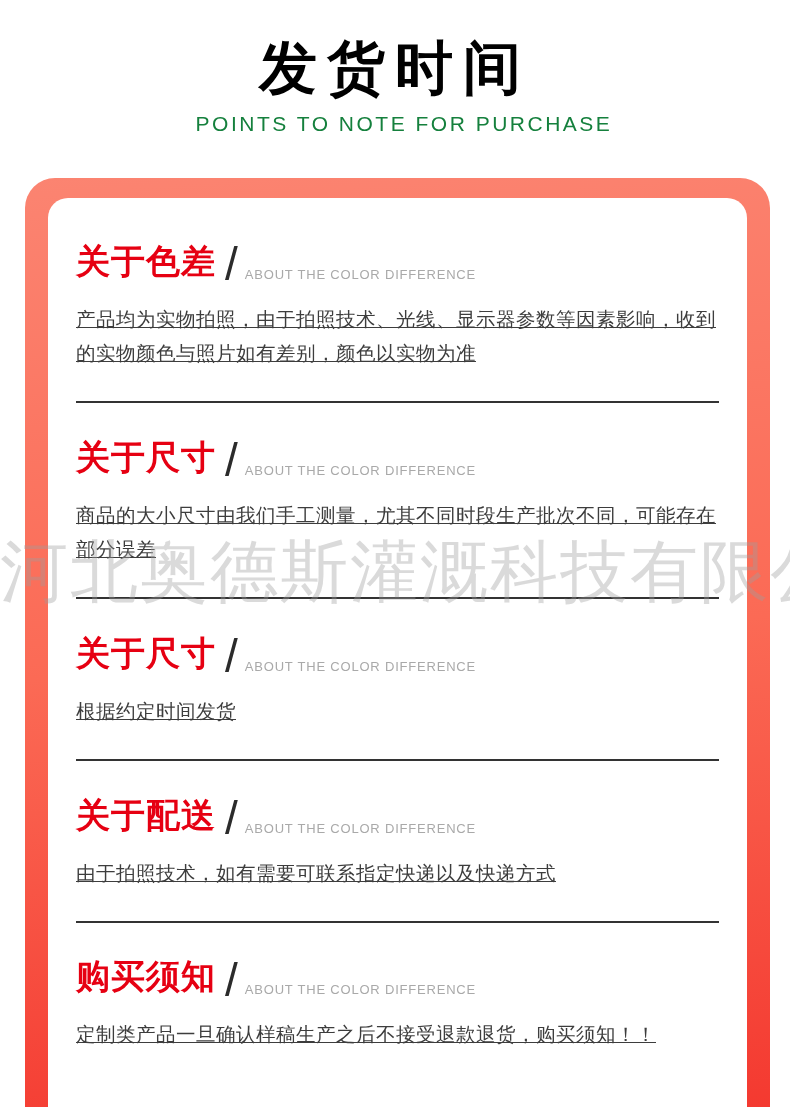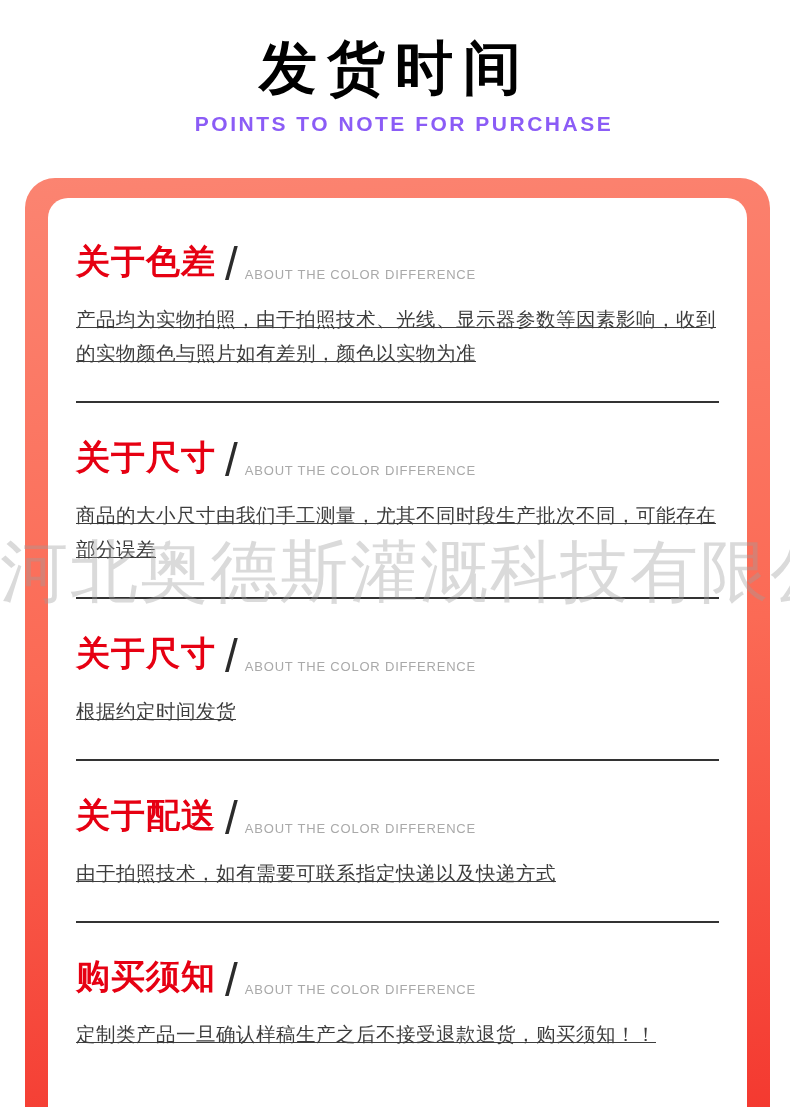--- a/index.html
+++ b/index.html
@@ -11,21 +11,21 @@
   }
   .page { width: 790px; height: 1107px; position: relative; background: #fff; }
 
   
   .header { text-align: center; padding-top: 36px; }
   .page-title {
     font-size: 58px; font-weight: 900; color: #000;
     letter-spacing: 10px; line-height: 1.1;
   }
   .page-subtitle {
-    margin-top: 12px; font-size: 21px; font-weight: 700; color: #8b5cf6;
+    margin-top: 12px; font-size: 21px; font-weight: 400; color: #15803d;
     letter-spacing: 2.5px;
     padding-left: 18px;
   }
 
   
   .frame {
     position: absolute; left: 25px; top: 178px;
     width: 745px; height: 983px;
     border-radius: 30px;
     background: linear-gradient(175deg,

